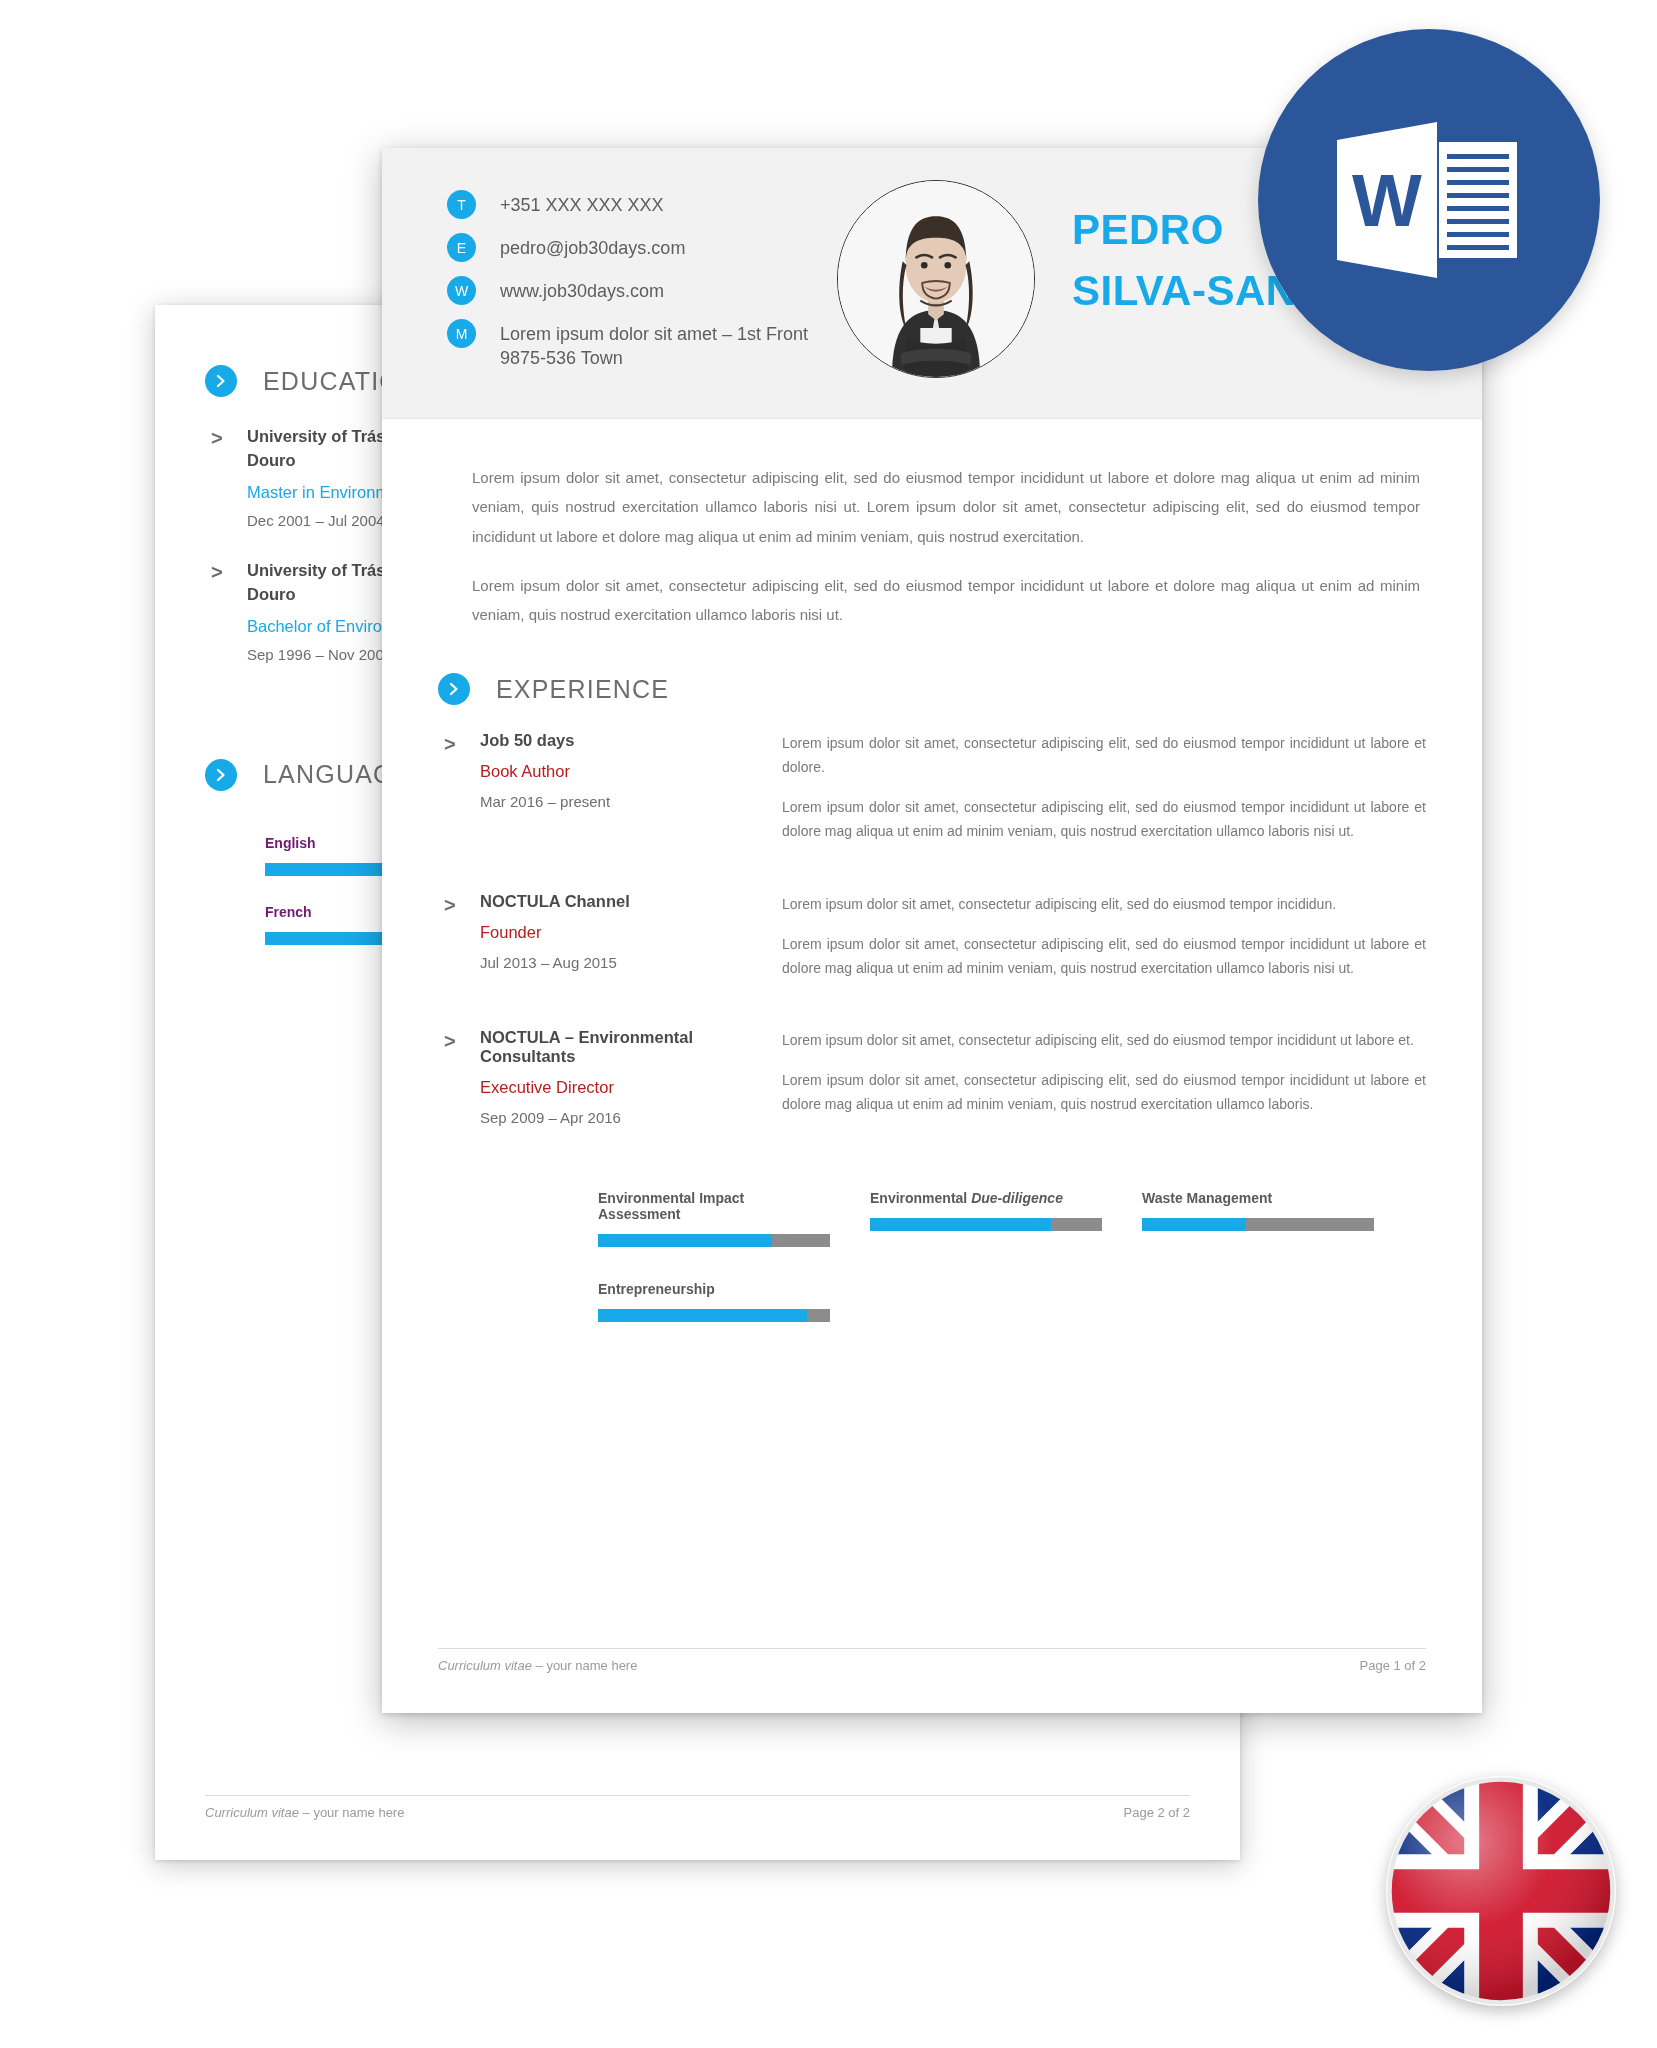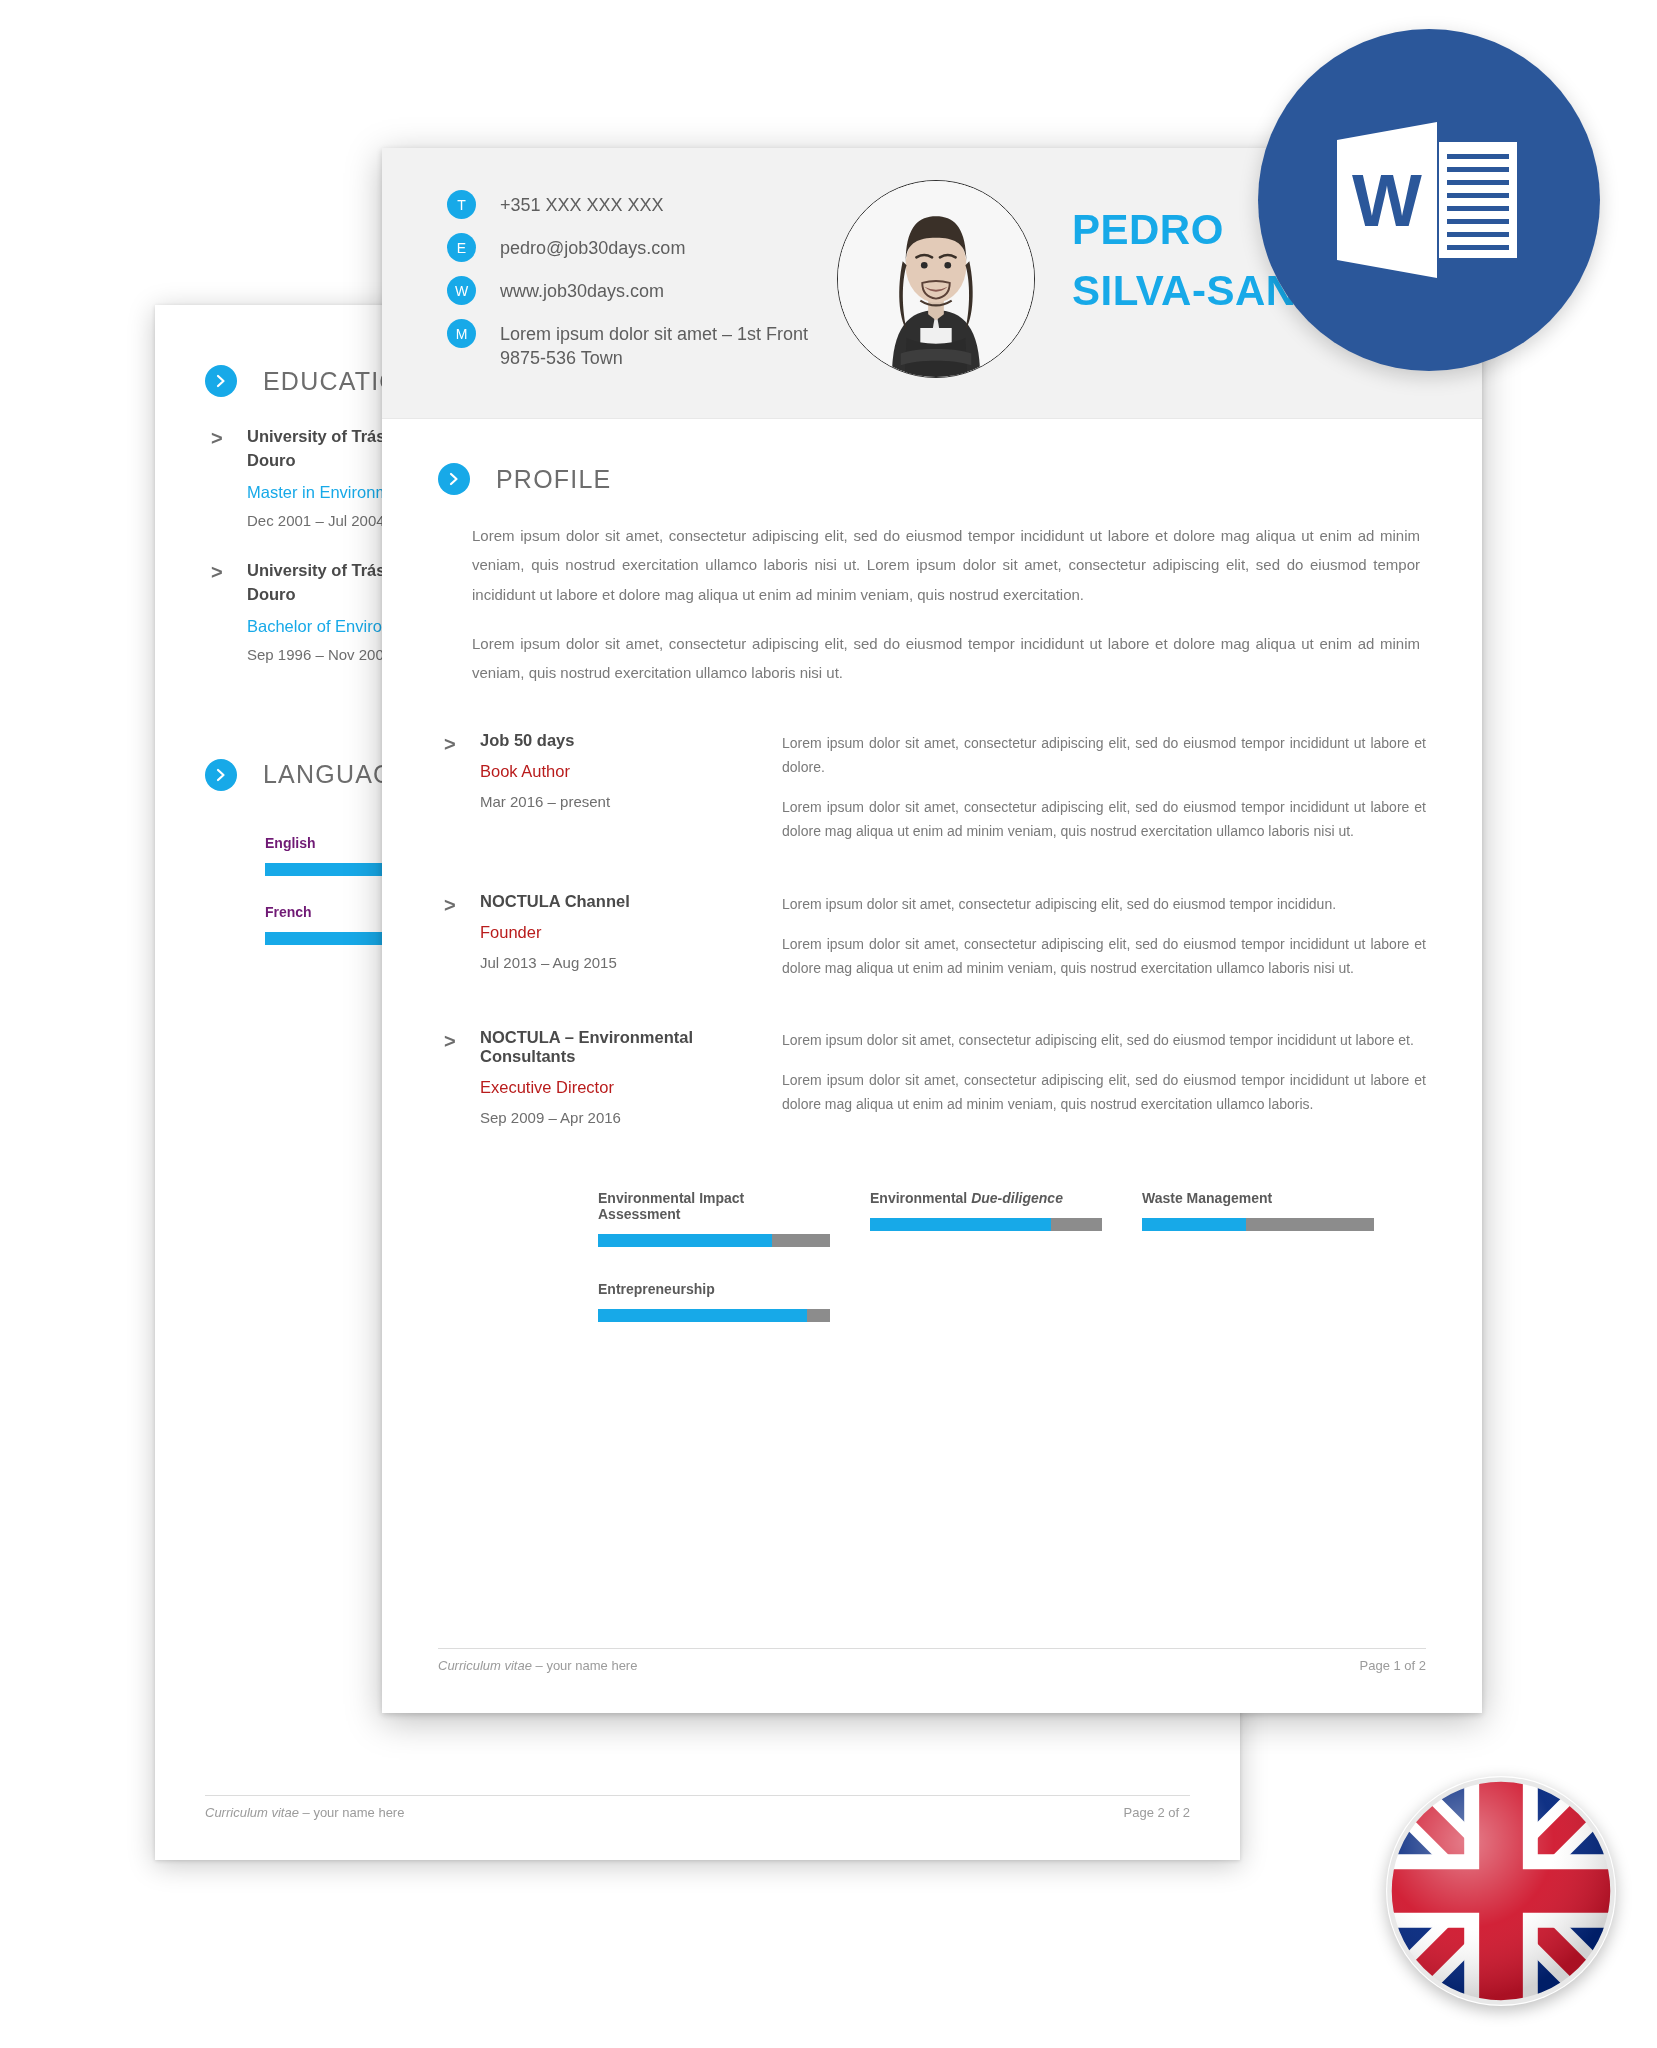--- a/index.html
+++ b/index.html
@@ -441,33 +441,33 @@
 
     <div class="name-block">
       <div class="name-line">PEDRO</div>
       <div class="name-line">SILVA-SANTOS</div>
     </div>
   </div>
 
   <div class="cv-body">
 
     <div class="section">
+      <p class="para">Lorem ipsum dolor sit amet, consectetur adipiscing elit, sed do eiusmod tempor incididunt ut labore et dolore mag aliqua ut enim ad minim veniam, quis nostrud exercitation ullamco laboris nisi ut. Lorem ipsum dolor sit amet, consectetur adipiscing elit, sed do eiusmod tempor incididunt ut labore et dolore mag aliqua ut enim ad minim veniam, quis nostrud exercitation.</p>
+      <p class="para">Lorem ipsum dolor sit amet, consectetur adipiscing elit, sed do eiusmod tempor incididunt ut labore et dolore mag aliqua ut enim ad minim veniam, quis nostrud exercitation ullamco laboris nisi ut.</p>
+    </div>
+
+    <div class="section">
       <div class="section-head">
         <span class="chev-circle">
           <svg width="16" height="16" viewBox="0 0 16 16">
               <path d="M5 3 L10.5 8 L5 13" fill="none" stroke="#ffffff" stroke-width="2.2" stroke-linecap="round" stroke-linejoin="round"></path>
             </svg>
         </span>
-        <span class="section-title">PROFILE</span>
-      </div>
-      <p class="para">Lorem ipsum dolor sit amet, consectetur adipiscing elit, sed do eiusmod tempor incididunt ut labore et dolore mag aliqua ut enim ad minim veniam, quis nostrud exercitation ullamco laboris nisi ut. Lorem ipsum dolor sit amet, consectetur adipiscing elit, sed do eiusmod tempor incididunt ut labore et dolore mag aliqua ut enim ad minim veniam, quis nostrud exercitation.</p>
-      <p class="para">Lorem ipsum dolor sit amet, consectetur adipiscing elit, sed do eiusmod tempor incididunt ut labore et dolore mag aliqua ut enim ad minim veniam, quis nostrud exercitation ullamco laboris nisi ut.</p>
-    </div>
-
-    <div class="section">
+        <span class="section-title">EXPERIENCE</span>
+      </div>
 
       <div class="exp-item">
         <span class="exp-chev">&gt;</span>
         <div class="exp-left">
           <div class="exp-org">Job 50 days</div>
           <div class="exp-role">Book Author</div>
           <div class="exp-dates">Mar 2016 – present</div>
         </div>
         <div class="exp-right">
           <p>Lorem ipsum dolor sit amet, consectetur adipiscing elit, sed do eiusmod tempor incididunt ut labore et dolore.</p>

